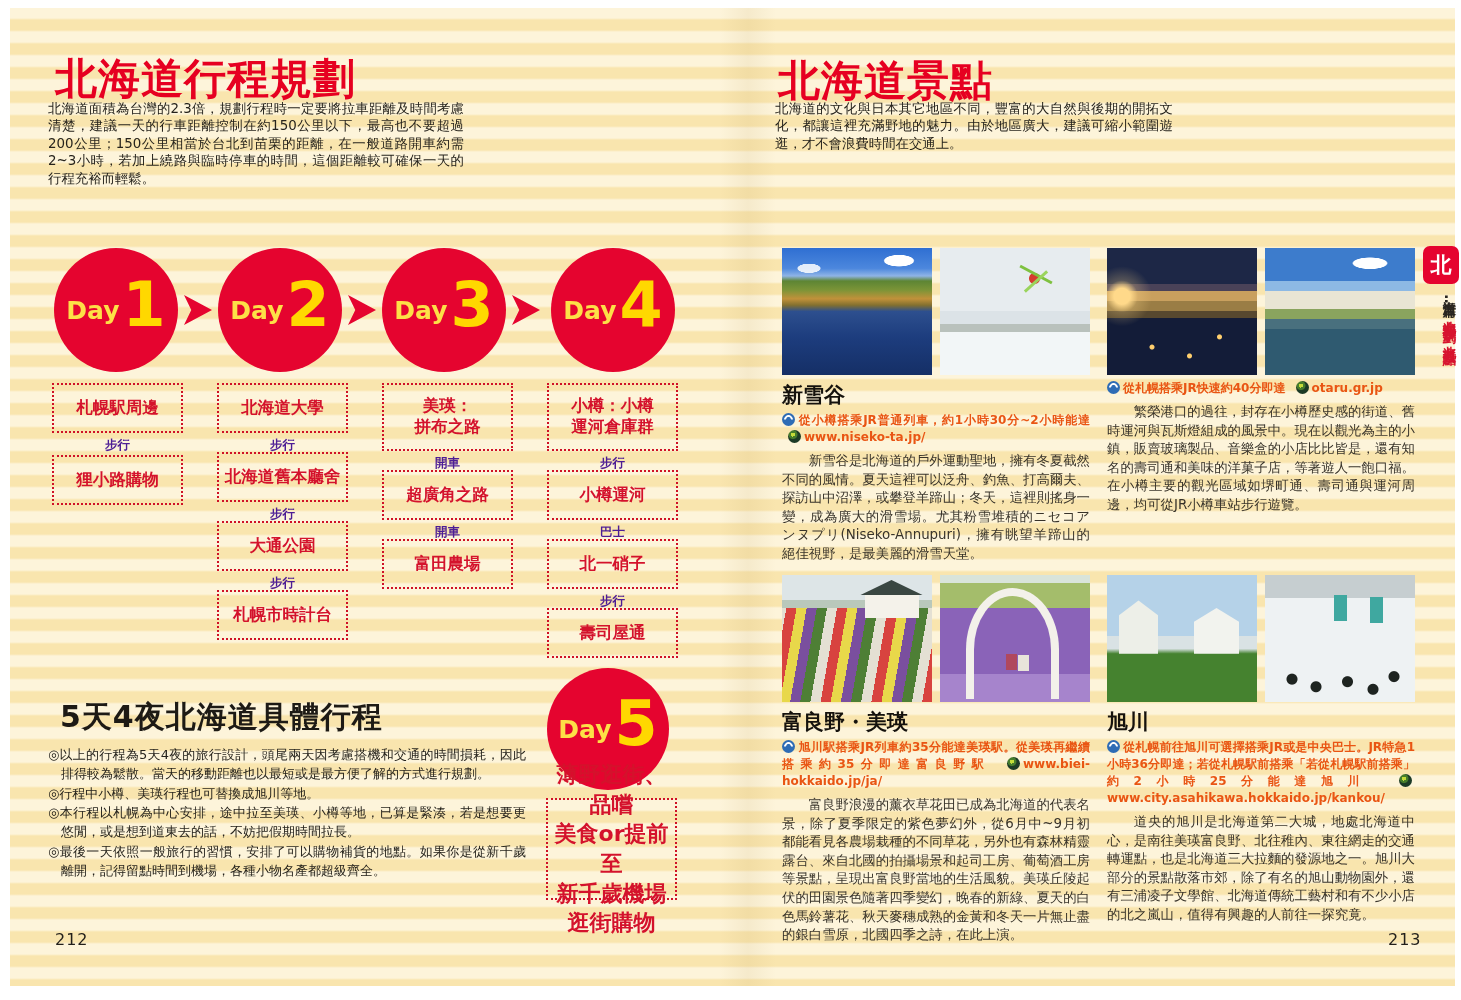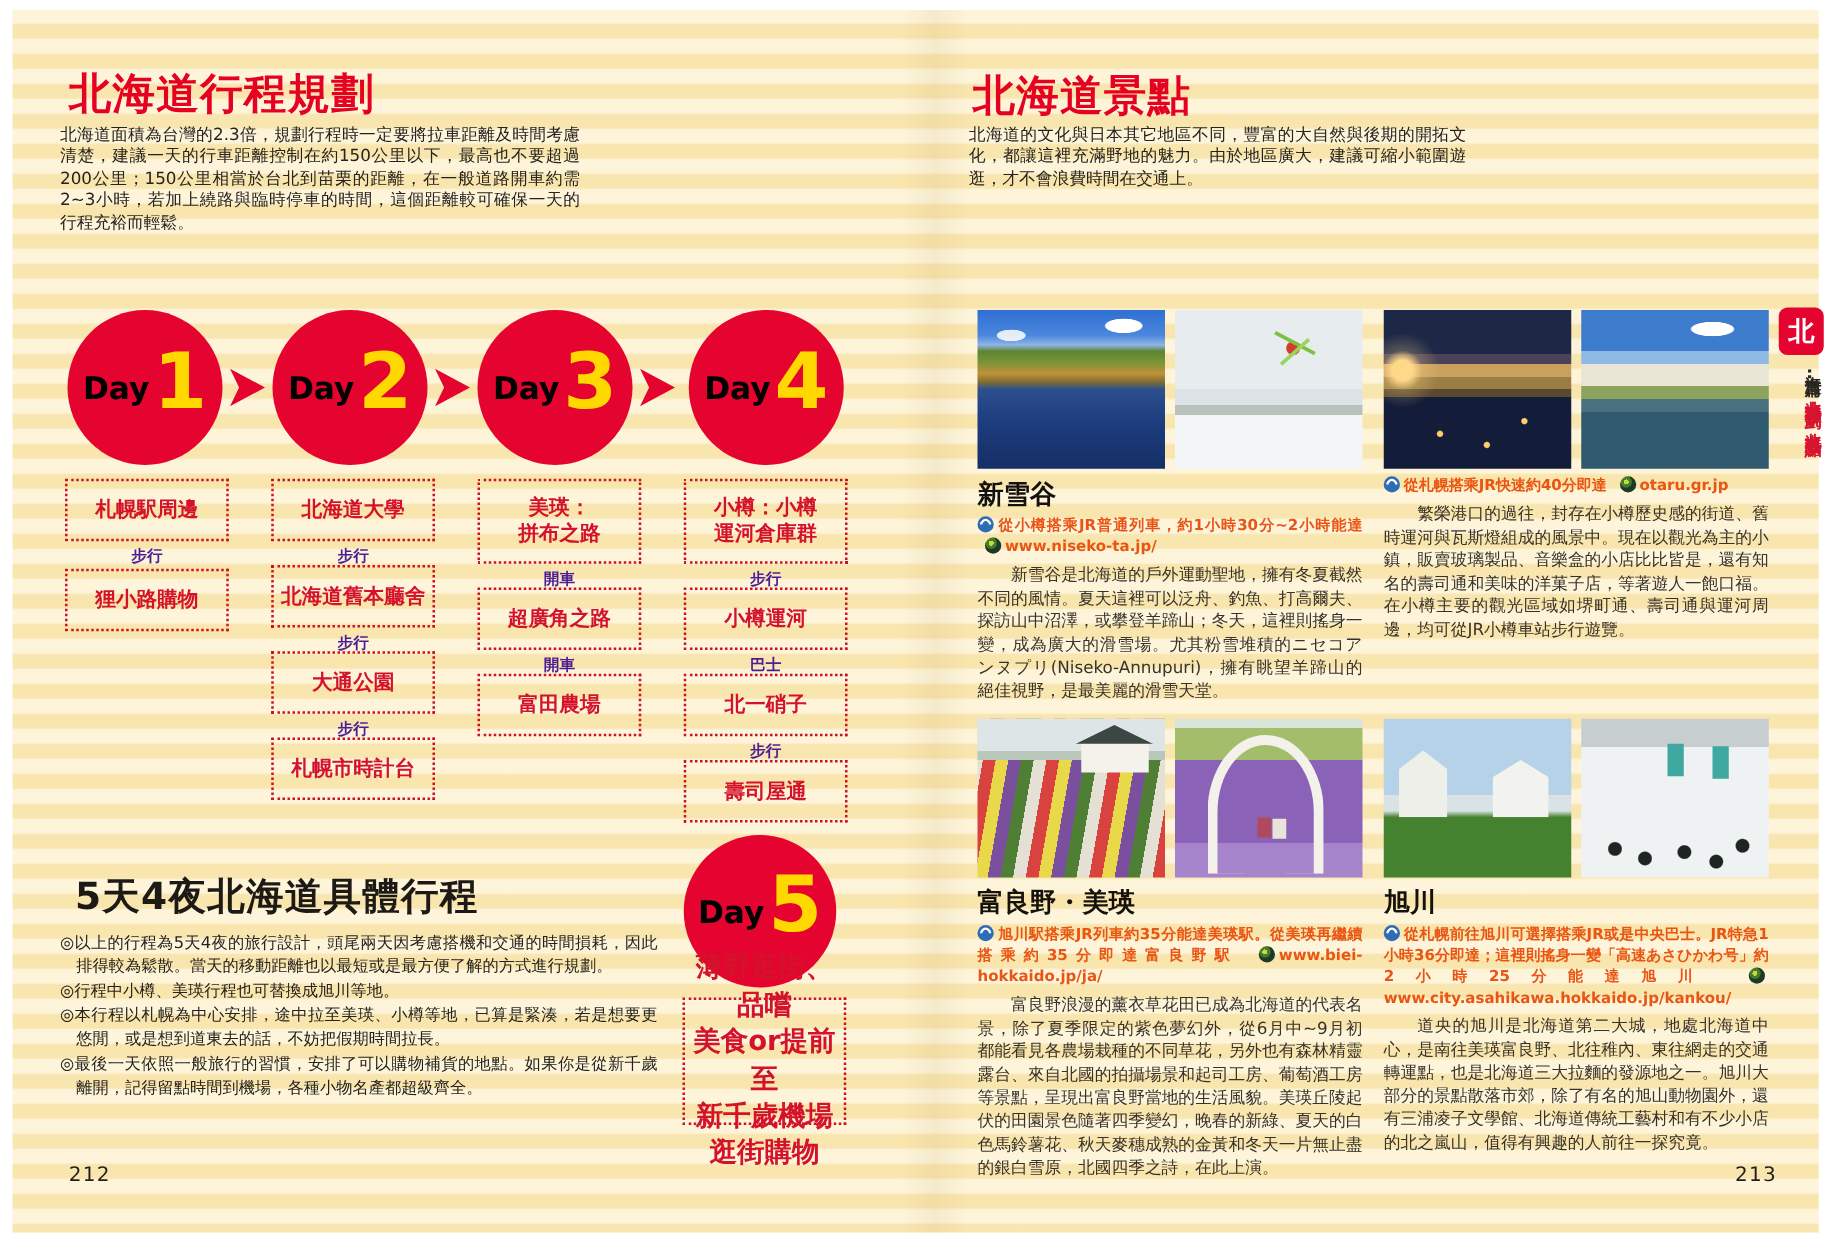--- a/index.html
+++ b/index.html
@@ -6,27 +6,27 @@
   body{width:1461px;height:1000px;background:#ffffff;position:relative;overflow:hidden;
        font-family:"DejaVu Sans",sans-serif;-webkit-font-smoothing:antialiased;}
   .spread{position:absolute;left:10px;top:8px;right:6px;bottom:14px;
     background:repeating-linear-gradient(180deg,#fdf4da 0 10px,#f9e5ae 12px,#f9e5ae 22px,#fdf4da 24px);}
   .gutter{position:absolute;left:720px;top:8px;bottom:14px;width:56px;
     background:linear-gradient(90deg,rgba(190,160,95,0) 0%,rgba(190,160,95,.12) 50%,rgba(190,160,95,0) 100%);}
 
   .abs{position:absolute;}
 
   
-  .big-title{font-size:34px;font-weight:800;color:#e60021;letter-spacing:1px;line-height:1;}
+  .big-title{font-size:42px;font-weight:800;color:#e60021;letter-spacing:1px;line-height:1;}
   .intro{font-size:13.4px;line-height:17.4px;color:#26231c;text-align:justify;}
 
   
   .daycircle{width:124px;height:124px;border-radius:50%;background:#e5042f;
     display:flex;align-items:center;justify-content:center;}
-  .dlabel{color:#000000;font-size:25px;font-weight:800;}
+  .dlabel{color:#fde047;font-size:25px;font-weight:800;}
   .dnum{color:#ffd800;font-size:62px;font-weight:800;line-height:1;margin-left:3px;margin-top:-10px;}
   .flow-arrow{width:28px;height:34px;background:#e5042f;
     clip-path:polygon(0 6%,100% 50%,0 94%,26% 50%);}
 
   
   .stop{width:131px;height:50px;border:2px dotted #cf1126;color:#d4122c;font-weight:800;
     font-size:16.5px;display:flex;align-items:center;justify-content:center;text-align:center;
     white-space:pre-line;line-height:1.25;box-sizing:border-box;}
   .stop.tall{height:68px;}
   .trans{width:131px;text-align:center;font-size:12.5px;color:#4c1d95;font-weight:600;}
@@ -224,21 +224,21 @@
   <div class="body-txt">富良野浪漫的薰衣草花田已成為北海道的代表名景，除了夏季限定的紫色夢幻外，從6月中~9月初都能看見各農場栽種的不同草花，另外也有森林精靈露台、來自北國的拍攝場景和起司工房、葡萄酒工房等景點，呈現出富良野當地的生活風貌。美瑛丘陵起伏的田園景色隨著四季變幻，晚春的新綠、夏天的白色馬鈴薯花、秋天麥穗成熟的金黃和冬天一片無止盡的銀白雪原，北國四季之詩，在此上演。</div>
 </div>
 
 <div class="abs section" style="left:1107px;top:575px;">
   <div class="photos">
     <div class="photo ph-asahi1"></div>
     <div class="photo ph-asahi2"></div>
   </div>
   <div class="sec-title">旭川</div>
   <div class="access">
-    <span class="ic access-ic"></span><span>從札幌前往旭川可選擇搭乘JR或是中央巴士。JR特急1小時36分即達；這裡則搖身一變「高速あさひかわ号」約2小時25分能達旭川</span>
+    <span class="ic access-ic"></span><span>從札幌前往旭川可選擇搭乘JR或是中央巴士。JR特急1小時36分即達；若從札幌駅前搭乘「若從札幌駅前搭乘」約2小時25分能達旭川</span>
     <span class="ic web-ic"></span><span class="url">www.city.asahikawa.hokkaido.jp/kankou/</span>
   </div>
   <div class="body-txt">道央的旭川是北海道第二大城，地處北海道中心，是南往美瑛富良野、北往稚內、東往網走的交通轉運點，也是北海道三大拉麵的發源地之一。旭川大部分的景點散落市郊，除了有名的旭山動物園外，還有三浦凌子文學館、北海道傳統工藝村和有不少小店的北之嵐山，值得有興趣的人前往一探究竟。</div>
 </div>
 
 <div class="abs tab-badge" style="left:1423px;top:246px;">北</div>
 <div class="abs vert" style="left:1423px;top:290px;">
   <span>
     <span class="vt-black">海道篇…</span><span class="vt-red">北海道行程規劃．北海道景點</span>
   </span>

